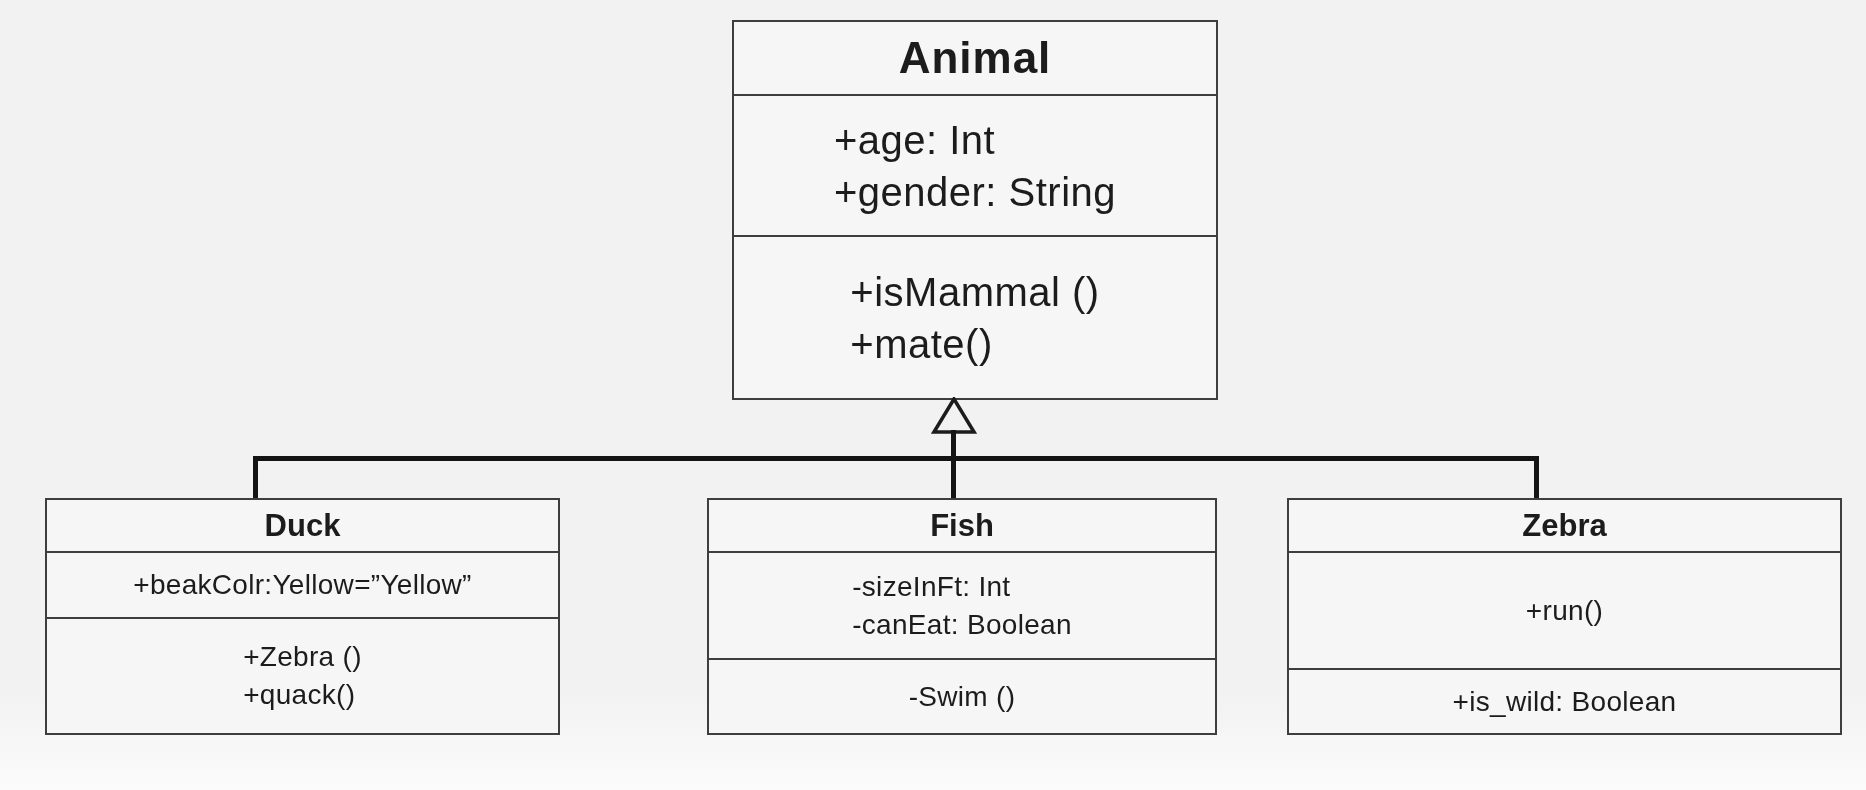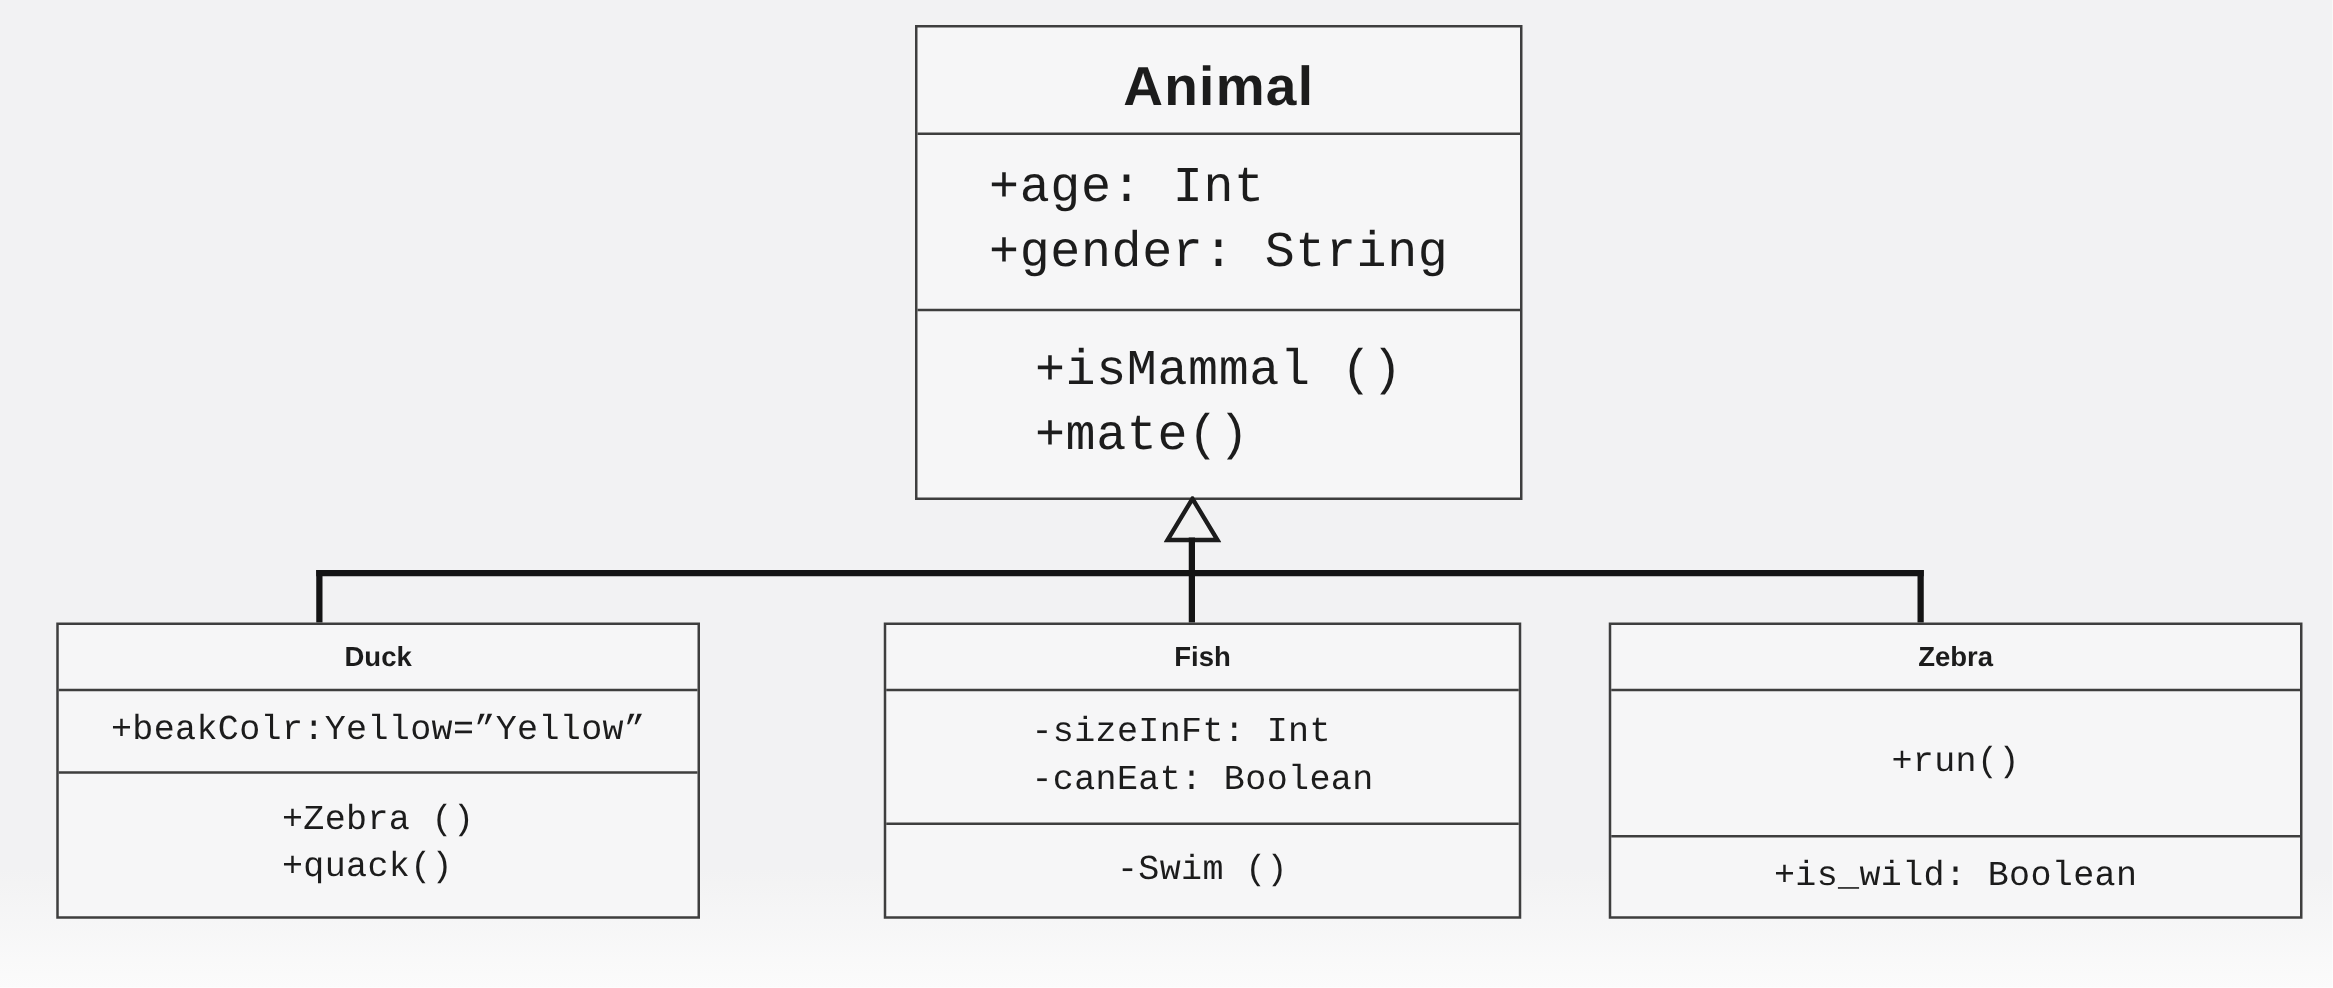--- a/index.html
+++ b/index.html
@@ -28,35 +28,35 @@
   }
   .row {
     display: flex;
     align-items: center;
     justify-content: center;
     flex: 0 0 auto;
   }
   .row + .row { border-top: 2px solid var(--box_border); }
   .row.grow { flex: 1 1 auto; }
   .title { font-weight: bold; text-align: center; }
-  .lines { display: inline-block; text-align: left; font-family: Liberation Mono, monospace; }
+  .lines { display: inline-block; text-align: left; }
   .line { white-space: nowrap; }
 
   
   .animal { left: 732px; top: 20px; width: 486px; height: 380px; }
-  .animal .title { height: 72px; font-size: 44px; letter-spacing: 1px; margin-top: 12px; }
+  .animal .title { height: 72px; font-size: 44px; letter-spacing: 1px; }
   .animal .attrs { height: 141px; }
   .animal .line { font-size: 40px; line-height: 52px; letter-spacing: 0.5px; }
 
   
   .child { top: 498px; height: 237px; }
   .duck  { left: 45px;   width: 515px; }
   .fish  { left: 707px;  width: 510px; }
   .zebra { left: 1287px; width: 555px; }
-  .child .title { height: 51px; font-size: 22px; }
+  .child .title { height: 51px; font-size: 31px; }
   .duck .attrs  { height: 66px; }
   .fish .attrs  { height: 107px; }
   .zebra .attrs { height: 65px; }
   .child .line { font-size: 28px; line-height: 38px; letter-spacing: 0.3px; }
 
   
   .connector { position: absolute; background: var(--connector); }
   .h-line       { left: 253px; top: 456px; width: 1286px; height: 5px; }
   .v-parent     { left: 951px; top: 430px; width: 5px;  height: 70px; }
   .v-drop-duck  { left: 253px; top: 456px; width: 5px;  height: 44px; }

